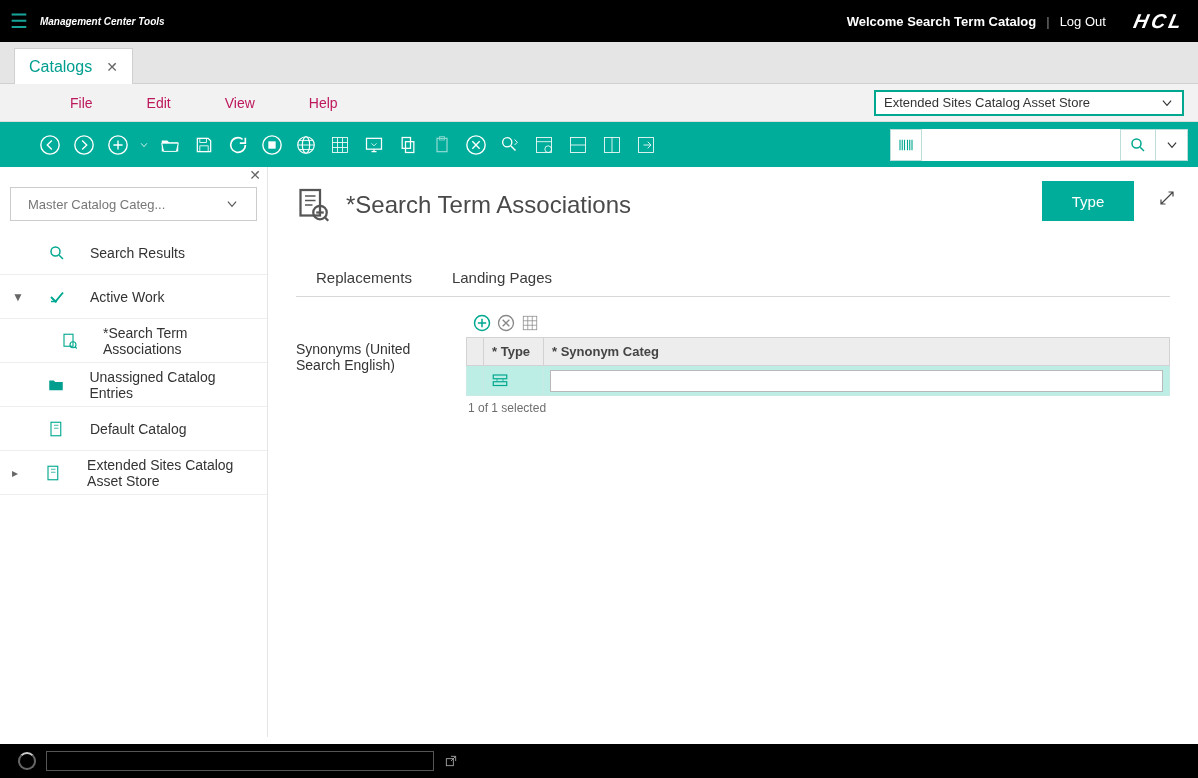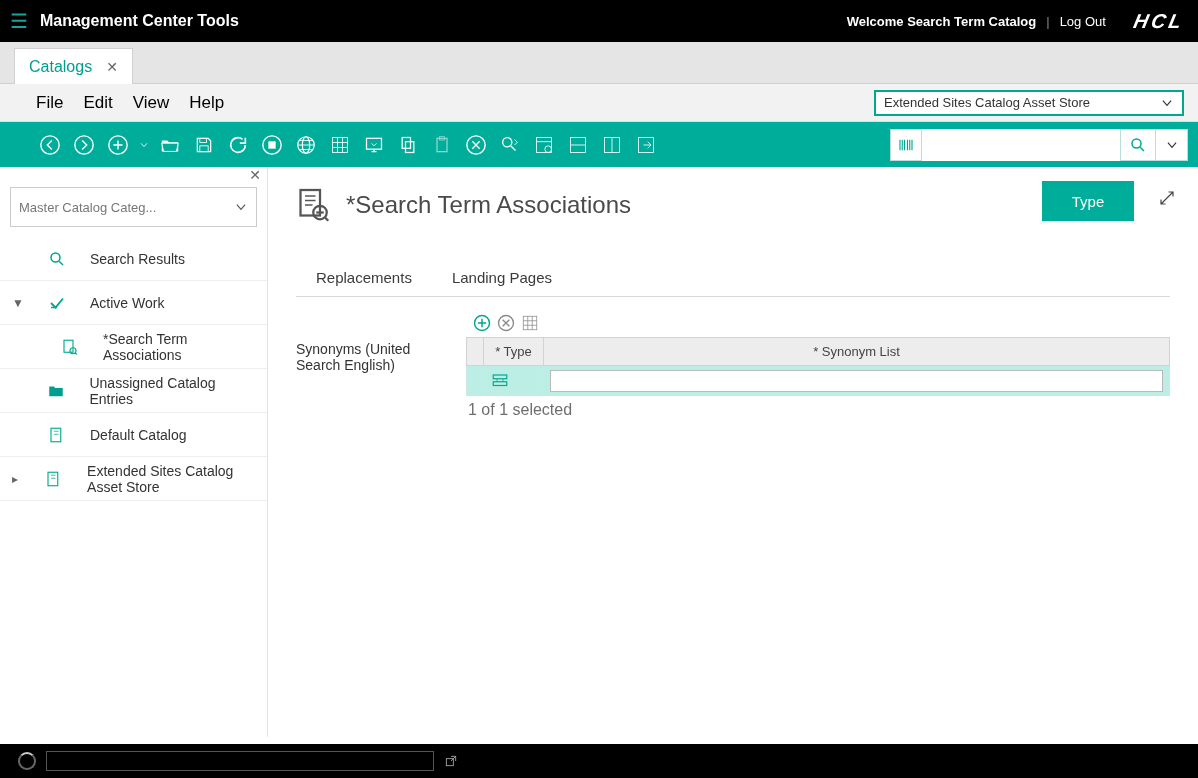--- a/index.html
+++ b/index.html
@@ -1,50 +1,50 @@
 <!DOCTYPE html>
 <html><head>
 <meta charset="utf-8">
 <style>
   * { box-sizing: border-box; margin:0; padding:0; }
   html,body { width:1198px; height:778px; font-family: Arial, Helvetica, sans-serif; font-size:13px; color:#333; background:#fff; overflow:hidden; }
   
   .topbar { display:flex; align-items:center; height:42px; background:#000; color:#fff; padding:0 14px 0 10px; }
   .hamburger { color:#17a398; font-size:20px; margin-right:12px; cursor:pointer; }
-  .topbar-title { font-size:16px; font-weight:bold; }
+  .topbar-title { font-size:10px; font-weight:bold;font-style:italic; }
   .topbar-spacer { flex:1; }
   .welcome { font-size:13px; font-weight:bold; }
   .vdiv { margin:0 10px; color:#888; }
   .logout { font-size:13px; cursor:pointer; }
   .hcl { margin-left:28px; font-family: Arial, sans-serif; font-weight:900; font-style:italic; font-size:20px; letter-spacing:3px; transform: skewX(-12deg); }
   
   .tabstrip { height:42px; background:#e5e5e5; display:flex; align-items:flex-end; padding-left:14px; border-bottom:1px solid #d0d0d0; }
   .tab { background:#fff; height:36px; display:flex; align-items:center; padding:0 14px; gap:14px; border:1px solid #d0d0d0; border-bottom:none; position:relative; top:1px; }
   .tab-label { color:#009e8e; font-size:16px; }
   .tab-close { color:#666; font-size:14px; cursor:pointer; }
   
   .menubar { height:38px; background:#f2f2f2; display:flex; align-items:center; padding:0 14px; border-bottom:1px solid #ddd; justify-content:space-between; }
   .menus { display:flex; gap:20px; padding-left:22px; }
-  .menus span { color:#000000; font-size:17px; cursor:pointer; }
+  .menus span { color:#be185d; font-size:14px; cursor:pointer;margin-left:34px; }
   .store-select { width:310px; height:26px; border:2px solid #00a890; display:flex; align-items:center; padding:0 8px; justify-content:space-between; background:#fff; cursor:pointer; }
   .store-select .caret { color:#333; }
   
   .toolbar { height:45px; background:#00ad9a; display:flex; align-items:center; padding:0 10px 0 36px; gap:6px; }
   .tbtn { width:28px; height:28px; display:flex; align-items:center; justify-content:center; color:#fff; }
   .toolbar-spacer { flex:1; }
   .search-wrap { display:flex; align-items:center; }
   .search-ico { width:32px; height:32px; background:#fff; display:flex; align-items:center; justify-content:center; border:1px solid #bcdedb; color:#00a890; }
   .search-input { width:198px; height:32px; border:1px solid #fff; border-left:none; padding:0 6px; font-size:13px; background:#fff; }
   .search-go { width:36px; height:32px; background:#fff; border:1px solid #bcdedb; border-left:1px solid #bcdedb; display:flex; align-items:center; justify-content:center; color:#00a890; cursor:pointer; }
   .search-caret { width:32px; height:32px; background:#fff; border:1px solid #bcdedb; border-left:none; display:flex; align-items:center; justify-content:center; cursor:pointer; }
   
   .body { display:flex; height:570px; }
   .sidebar { width:268px; border-right:1px solid #e4e4e4; display:flex; flex-direction:column; }
   .side-close { height:14px; text-align:right; padding:0 6px; color:#666; font-size:14px; cursor:pointer; }
-  .side-select { margin:6px 10px 10px 10px; height:40px; border:1px solid #ccc; display:flex; align-items:center; padding:0 8px; justify-content:space-between; color:#777; cursor:pointer; background:#fff; }
+  .side-select { margin:6px 10px 10px 10px; height:34px; border:1px solid #ccc; display:flex; align-items:center; padding:0 17px; justify-content:space-between; color:#777; cursor:pointer; background:#fff; }
   .side-item { height:44px; display:flex; align-items:center; padding:0 12px; gap:24px; border-bottom:1px solid #eee; cursor:pointer; font-size:14px; }
   .side-item.indent { padding-left:26px; }
   .side-item .chevron { color:#666; width:12px; font-size:12px; }
   .side-item .ico { width:18px; height:18px; display:flex; align-items:center; justify-content:center; }
   .side-item.selected { background:#00ad9a; color:#fff; border:1px dashed #006e62; }
   .side-item.selected .ico svg * { stroke:#fff; fill:none; }
   
   .main { flex:1; padding:20px 28px 0 28px; position:relative; min-width:0; }
   .page-header { display:flex; align-items:center; gap:14px; margin-bottom:36px; }
   .page-icon { width:36px; height:36px; color:#555; }
@@ -53,25 +53,25 @@
   .expand { position:absolute; right:22px; top:22px; color:#444; font-size:18px; cursor:pointer; }
   .main-tabs { display:flex; border-bottom:1px solid #d8d8d8; }
   .main-tab { padding:10px 20px; font-size:15px; color:#3b3b3b; cursor:pointer; }
   .main-tab.active { color:#009e8e; border-bottom:3px solid #009e8e; margin-bottom:-1px; }
   .editor { display:flex; margin-top:16px; gap:20px; }
   .editor-label { width:150px; font-size:14px; color:#333; padding-top:28px; }
   .editor-right { flex:1; }
   .row-toolbar { display:flex; gap:4px; margin-bottom:4px; padding-left:6px; }
   .row-toolbar .ico { width:20px; height:20px; display:flex; align-items:center; justify-content:center; cursor:pointer; }
   table.grid { width:100%; border-collapse:collapse; }
-  table.grid th { background:#ededed; border:1px solid #d2d2d2; text-align:center; padding:6px 8px; font-weight:normal; font-size:13px; color:#444; height:14px; }
+  table.grid th { background:#ededed; border:1px solid #d2d2d2; text-align:left; padding:6px 8px; font-weight:bold; font-size:13px; color:#444; height:14px; }
   table.grid td { border:1px solid #c8e9e4; background:#bdeee5; height:30px; padding:0 6px; }
   .type-cell { text-align:center; }
   .syn-input { width:100%; height:22px; border:1px solid #b9b9b9; background:#fff; padding:0 4px; font-size:13px; }
-  .sel-status { font-size:16px; color:#6e6e6e; padding:5px 2px; }
+  .sel-status { font-size:12px; color:#6e6e6e; padding:5px 2px; }
   
   .statusbar { position:absolute; bottom:0; left:0; right:0; height:34px; background:#000; display:flex; align-items:center; padding:0 18px; gap:10px; }
   .spinner { width:18px; height:18px; border:2px solid #666; border-top-color:#ccc; border-radius:50%; }
   .status-input { width:388px; height:20px; background:#000; border:1px solid #555; color:#fff; padding:0 6px; }
   .status-icon { color:#aaa; font-size:14px; }
   svg { display:block; }
 </style>
 </head>
 <body>
 
@@ -377,21 +377,21 @@
                 <rect x="3" y="3" width="18" height="18" fill="none" stroke="#888"></rect>
                 <path d="M9 3v18M15 3v18M3 9h18M3 15h18" stroke="#888" stroke-width="1"></path>
               </svg>
             </span>
         </div>
         <table class="grid">
           <thead>
             <tr>
               <th style="width:12px;background:#ededed"></th>
               <th style="width:60px">* Type</th>
-              <th>* Synonym List</th>
+              <th>* Synonym Categ</th>
             </tr>
           </thead>
           <tbody>
             <tr>
               <td style="width:12px"></td>
               <td class="type-cell">
                 <span><svg width="20" height="18" viewBox="0 0 24 24">
                       <rect x="3" y="4" width="18" height="5" fill="none" stroke="#00a890" stroke-width="1.6"></rect>
                       <rect x="3" y="13" width="18" height="5" fill="none" stroke="#00a890" stroke-width="1.6"></rect>
                       <path d="M8 9v4M16 9v4" stroke="#00a890"></path>

